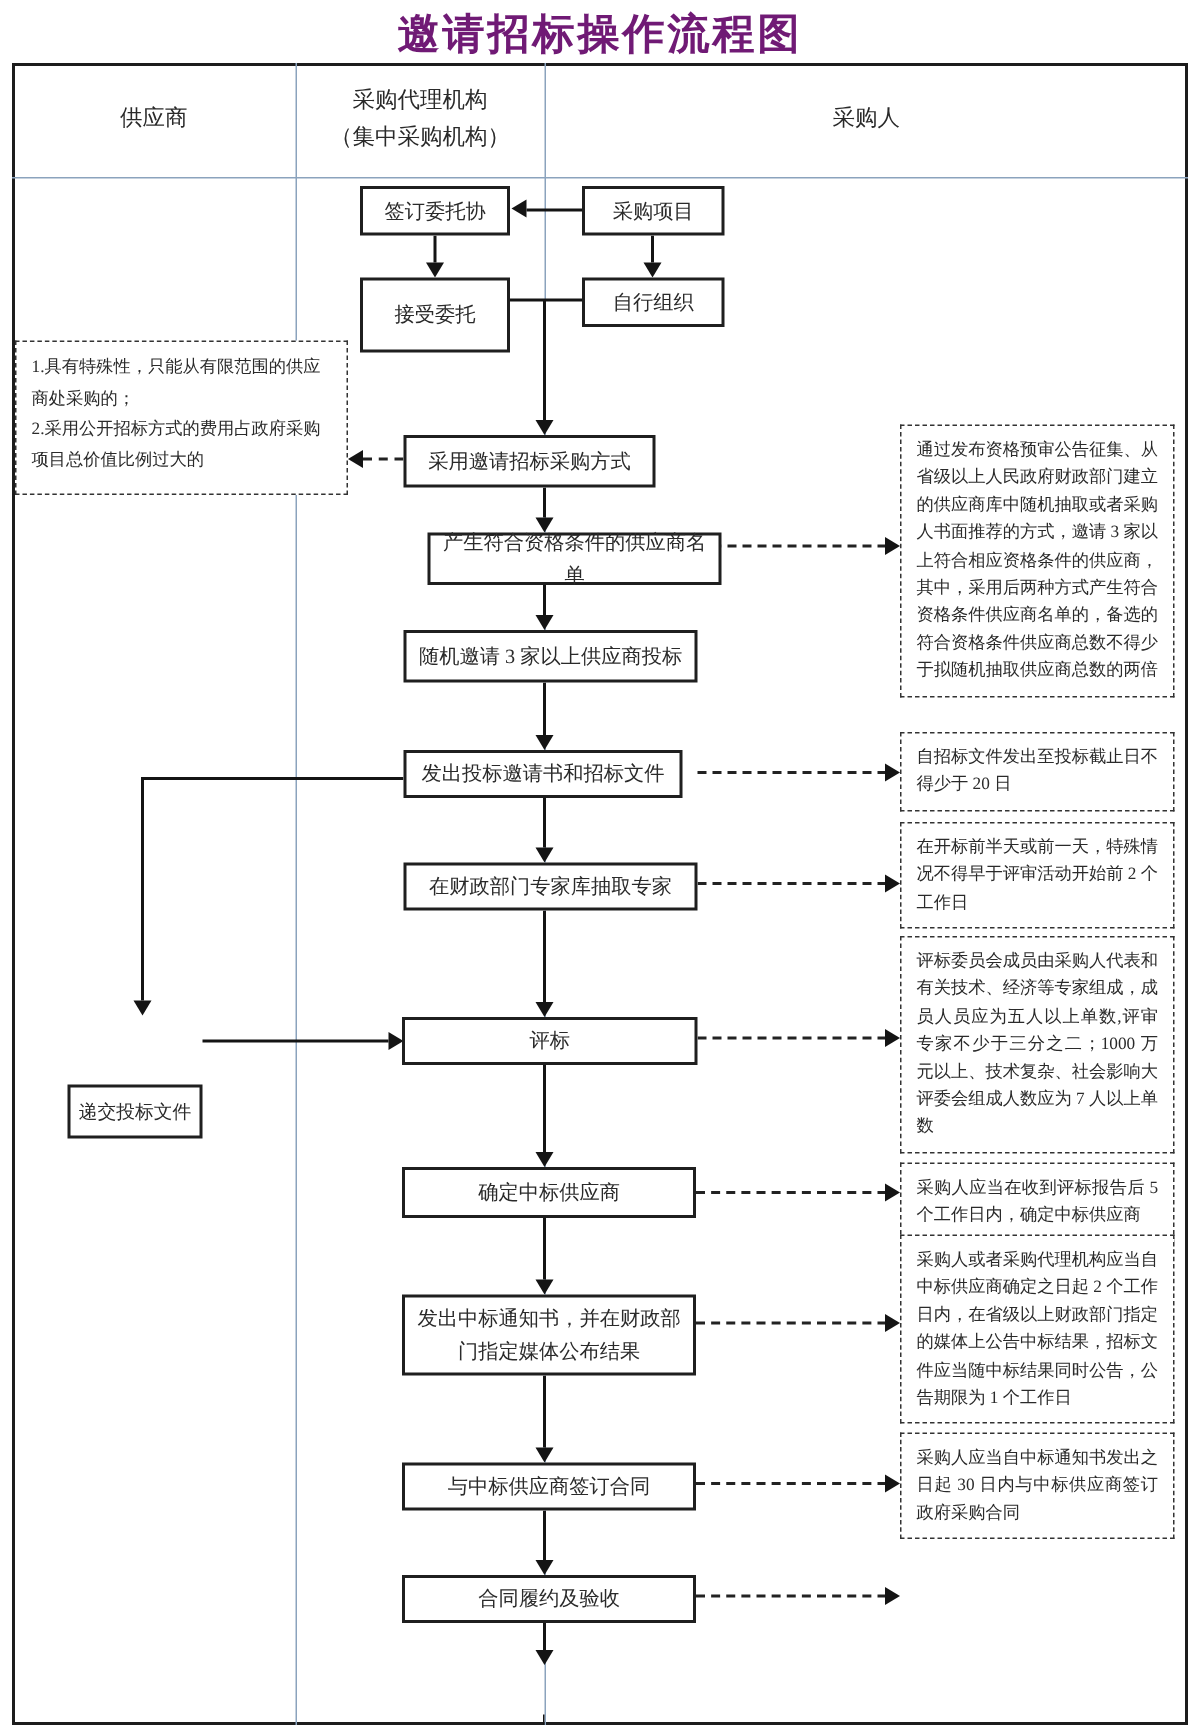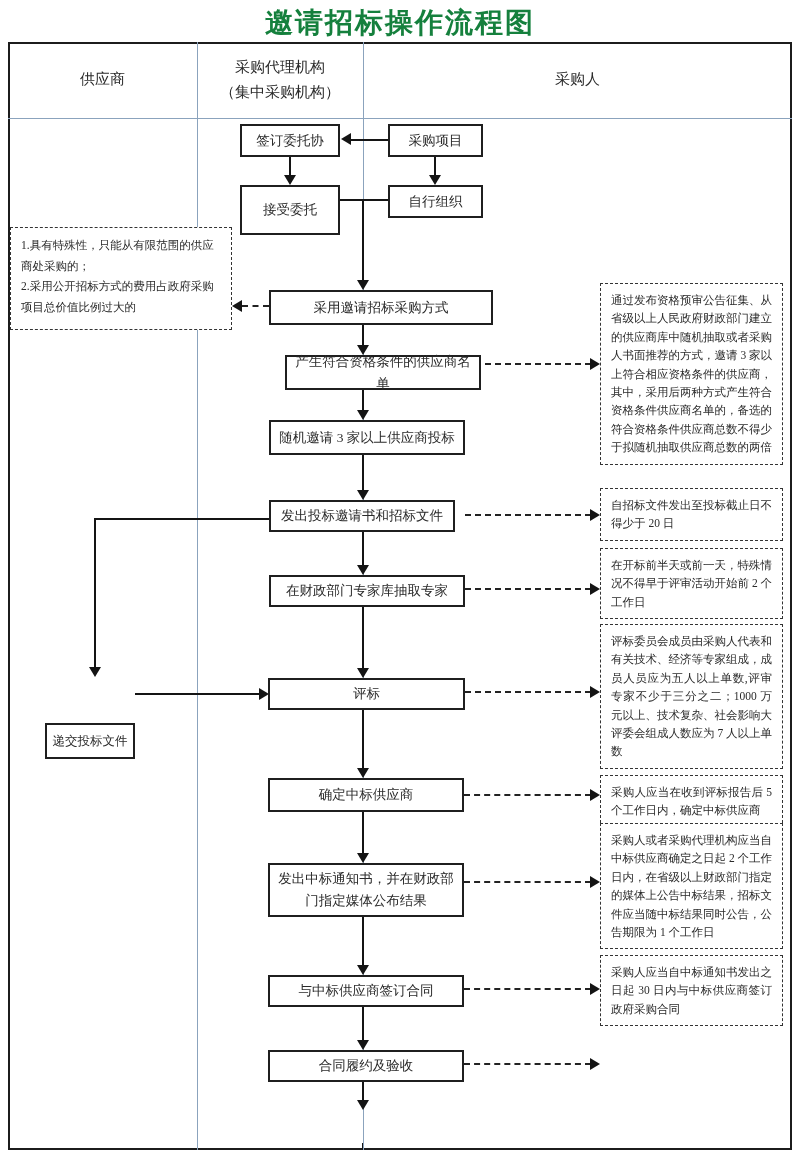--- a/index.html
+++ b/index.html
@@ -1,20 +1,20 @@
 <!DOCTYPE html>
 <html><head>
 <meta charset="utf-8">
 <style>
   html,body{margin:0;padding:0;background:#ffffff;}
   .page{position:relative;width:800px;height:1155px;background:#fff;
         font-family:"Liberation Serif","DejaVu Serif",serif;color:#1f1f1f;overflow:hidden;}
   *{box-sizing:border-box;}
   .title{position:absolute;left:0;top:4px;width:800px;text-align:center;
-         font-size:28px;font-weight:bold;letter-spacing:2px;color:#15803d;}
+         font-size:28px;font-weight:bold;letter-spacing:2px;color:#701a75;}
   .frame{position:absolute;left:8px;top:42px;width:784px;height:1108px;border:2px solid #1c1c1c;}
   .divider{position:absolute;width:1px;background:#8ba3bd;}
   .header-line{position:absolute;left:8px;top:118px;width:784px;height:1px;background:#8ba3bd;}
   .lane-label{position:absolute;display:flex;flex-direction:column;align-items:center;
               justify-content:center;font-size:15px;line-height:1.7;color:#2a2a2a;}
   .box{position:absolute;border:2px solid #1f1f1f;background:#fff;display:flex;
        align-items:center;justify-content:center;text-align:center;
        font-size:13.5px;line-height:1.6;color:#2a2a2a;padding:0 2px;z-index:3;}
   .note{position:absolute;border:1.6px dashed #333;background:#fff;font-size:11.5px;
         line-height:1.6;color:#2a2a2a;padding:7px 10px;text-align:justify;
@@ -130,21 +130,21 @@
   <div class="dl" style="left:464px;top:988px;width:127px;"></div>
   <div class="ar" style="left:590px;top:983px;"></div>
 
   <div class="dl" style="left:464px;top:1063px;width:127px;"></div>
   <div class="ar" style="left:590px;top:1058px;"></div>
 
   <div class="box" style="left:240px;top:124px;width:100px;height:33px;">签订委托协</div>
   <div class="box" style="left:388px;top:124px;width:95px;height:33px;">采购项目</div>
   <div class="box" style="left:240px;top:185px;width:100px;height:50px;font-family:Liberation Serif, serif;">接受委托</div>
   <div class="box" style="left:388px;top:185px;width:95px;height:33px;">自行组织</div>
-  <div class="box" style="left:269px;top:290px;width:224px;height:35px;">采用邀请招标采购方式</div>
+  <div class="box" style="left:269px;top:290px;width:168px;height:35px;">采用邀请招标采购方式</div>
   <div class="box" style="left:269px;top:355px;width:196px;height:35px;margin-left:16px;">产生符合资格条件的供应商名单</div>
   <div class="box" style="left:269px;top:420px;width:196px;height:35px;">随机邀请 3 家以上供应商投标</div>
   <div class="box" style="left:269px;top:500px;width:186px;height:32px;">发出投标邀请书和招标文件</div>
   <div class="box" style="left:269px;top:575px;width:196px;height:32px;">在财政部门专家库抽取专家</div>
   <div class="box small" style="left:45px;top:677px;width:90px;height:36px;">递交投标文件</div>
   <div class="box" style="left:268px;top:678px;width:197px;height:32px;">评标</div>
   <div class="box" style="left:268px;top:778px;width:196px;height:34px;">确定中标供应商</div>
   <div class="box" style="left:268px;top:863px;width:196px;height:54px;">发出中标通知书，并在财政部门指定媒体公布结果</div>
   <div class="box" style="left:268px;top:975px;width:196px;height:32px;">与中标供应商签订合同</div>
   <div class="box" style="left:268px;top:1050px;width:196px;height:32px;">合同履约及验收</div>

